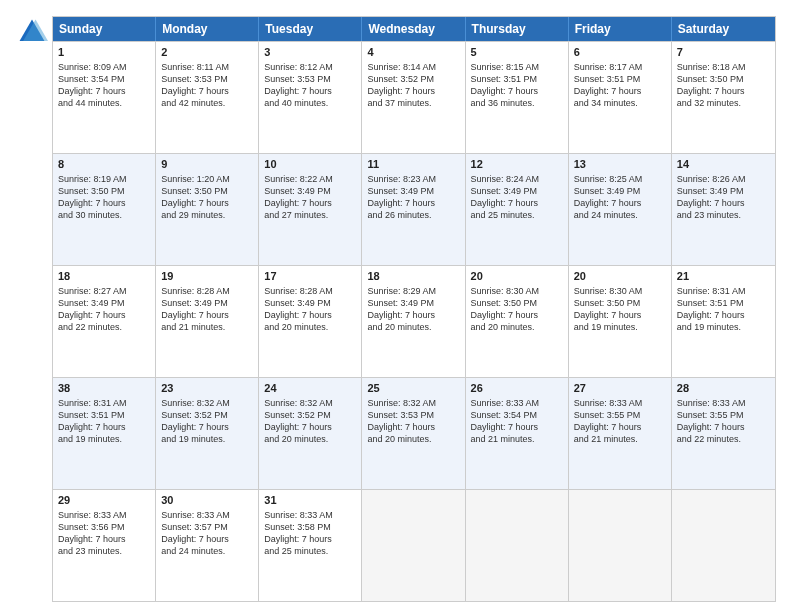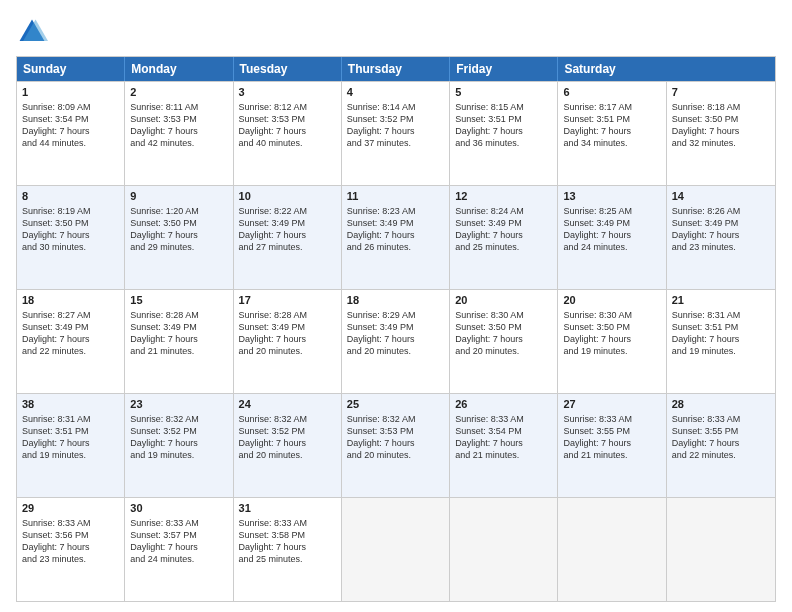--- a/index.html
+++ b/index.html
@@ -8,21 +8,21 @@
       background: #fff;
       width: 792px;
       height: 612px;
       overflow: hidden;
     }
     .page {
       width: 792px;
       height: 612px;
       padding: 16px 16px 10px 16px;
       display: flex;
-      flex-direction: column;
+      flex-direction: row;
     }
     .header {
       display: flex;
       justify-content: space-between;
       align-items: flex-start;
       margin-bottom: 8px;
     }
     .logo {
       display: flex;
       align-items: center;
@@ -130,20 +130,21 @@
       <h1></h1>
       <h2></h2>
     </div>
   </div>
 
   <div class="calendar">
     <div class="cal-header-row" id="cal-header">
         <div class="cal-header-cell">Sunday</div>
         <div class="cal-header-cell">Monday</div>
         <div class="cal-header-cell">Tuesday</div>
+        <div class="cal-header-cell">Wednesday</div>
         <div class="cal-header-cell">Thursday</div>
         <div class="cal-header-cell">Friday</div>
         <div class="cal-header-cell">Saturday</div>
       </div>
     <div class="cal-body" id="cal-body">
         <div class="cal-row">
           <div class="cal-cell">
             <span class="day-num">1</span>
             <div class="cell-text">Sunrise: 8:09 AM</div>
             <div class="cell-text">Sunset: 3:54 PM</div>
@@ -246,21 +247,21 @@
         </div>
         <div class="cal-row">
           <div class="cal-cell">
             <span class="day-num">18</span>
             <div class="cell-text">Sunrise: 8:27 AM</div>
             <div class="cell-text">Sunset: 3:49 PM</div>
             <div class="cell-text">Daylight: 7 hours</div>
             <div class="cell-text">and 22 minutes.</div>
           </div>
           <div class="cal-cell">
-            <span class="day-num">15</span>
+            <span class="day-num">19</span>
             <div class="cell-text">Sunrise: 8:28 AM</div>
             <div class="cell-text">Sunset: 3:49 PM</div>
             <div class="cell-text">Daylight: 7 hours</div>
             <div class="cell-text">and 21 minutes.</div>
           </div>
           <div class="cal-cell">
             <span class="day-num">17</span>
             <div class="cell-text">Sunrise: 8:28 AM</div>
             <div class="cell-text">Sunset: 3:49 PM</div>
             <div class="cell-text">Daylight: 7 hours</div>

